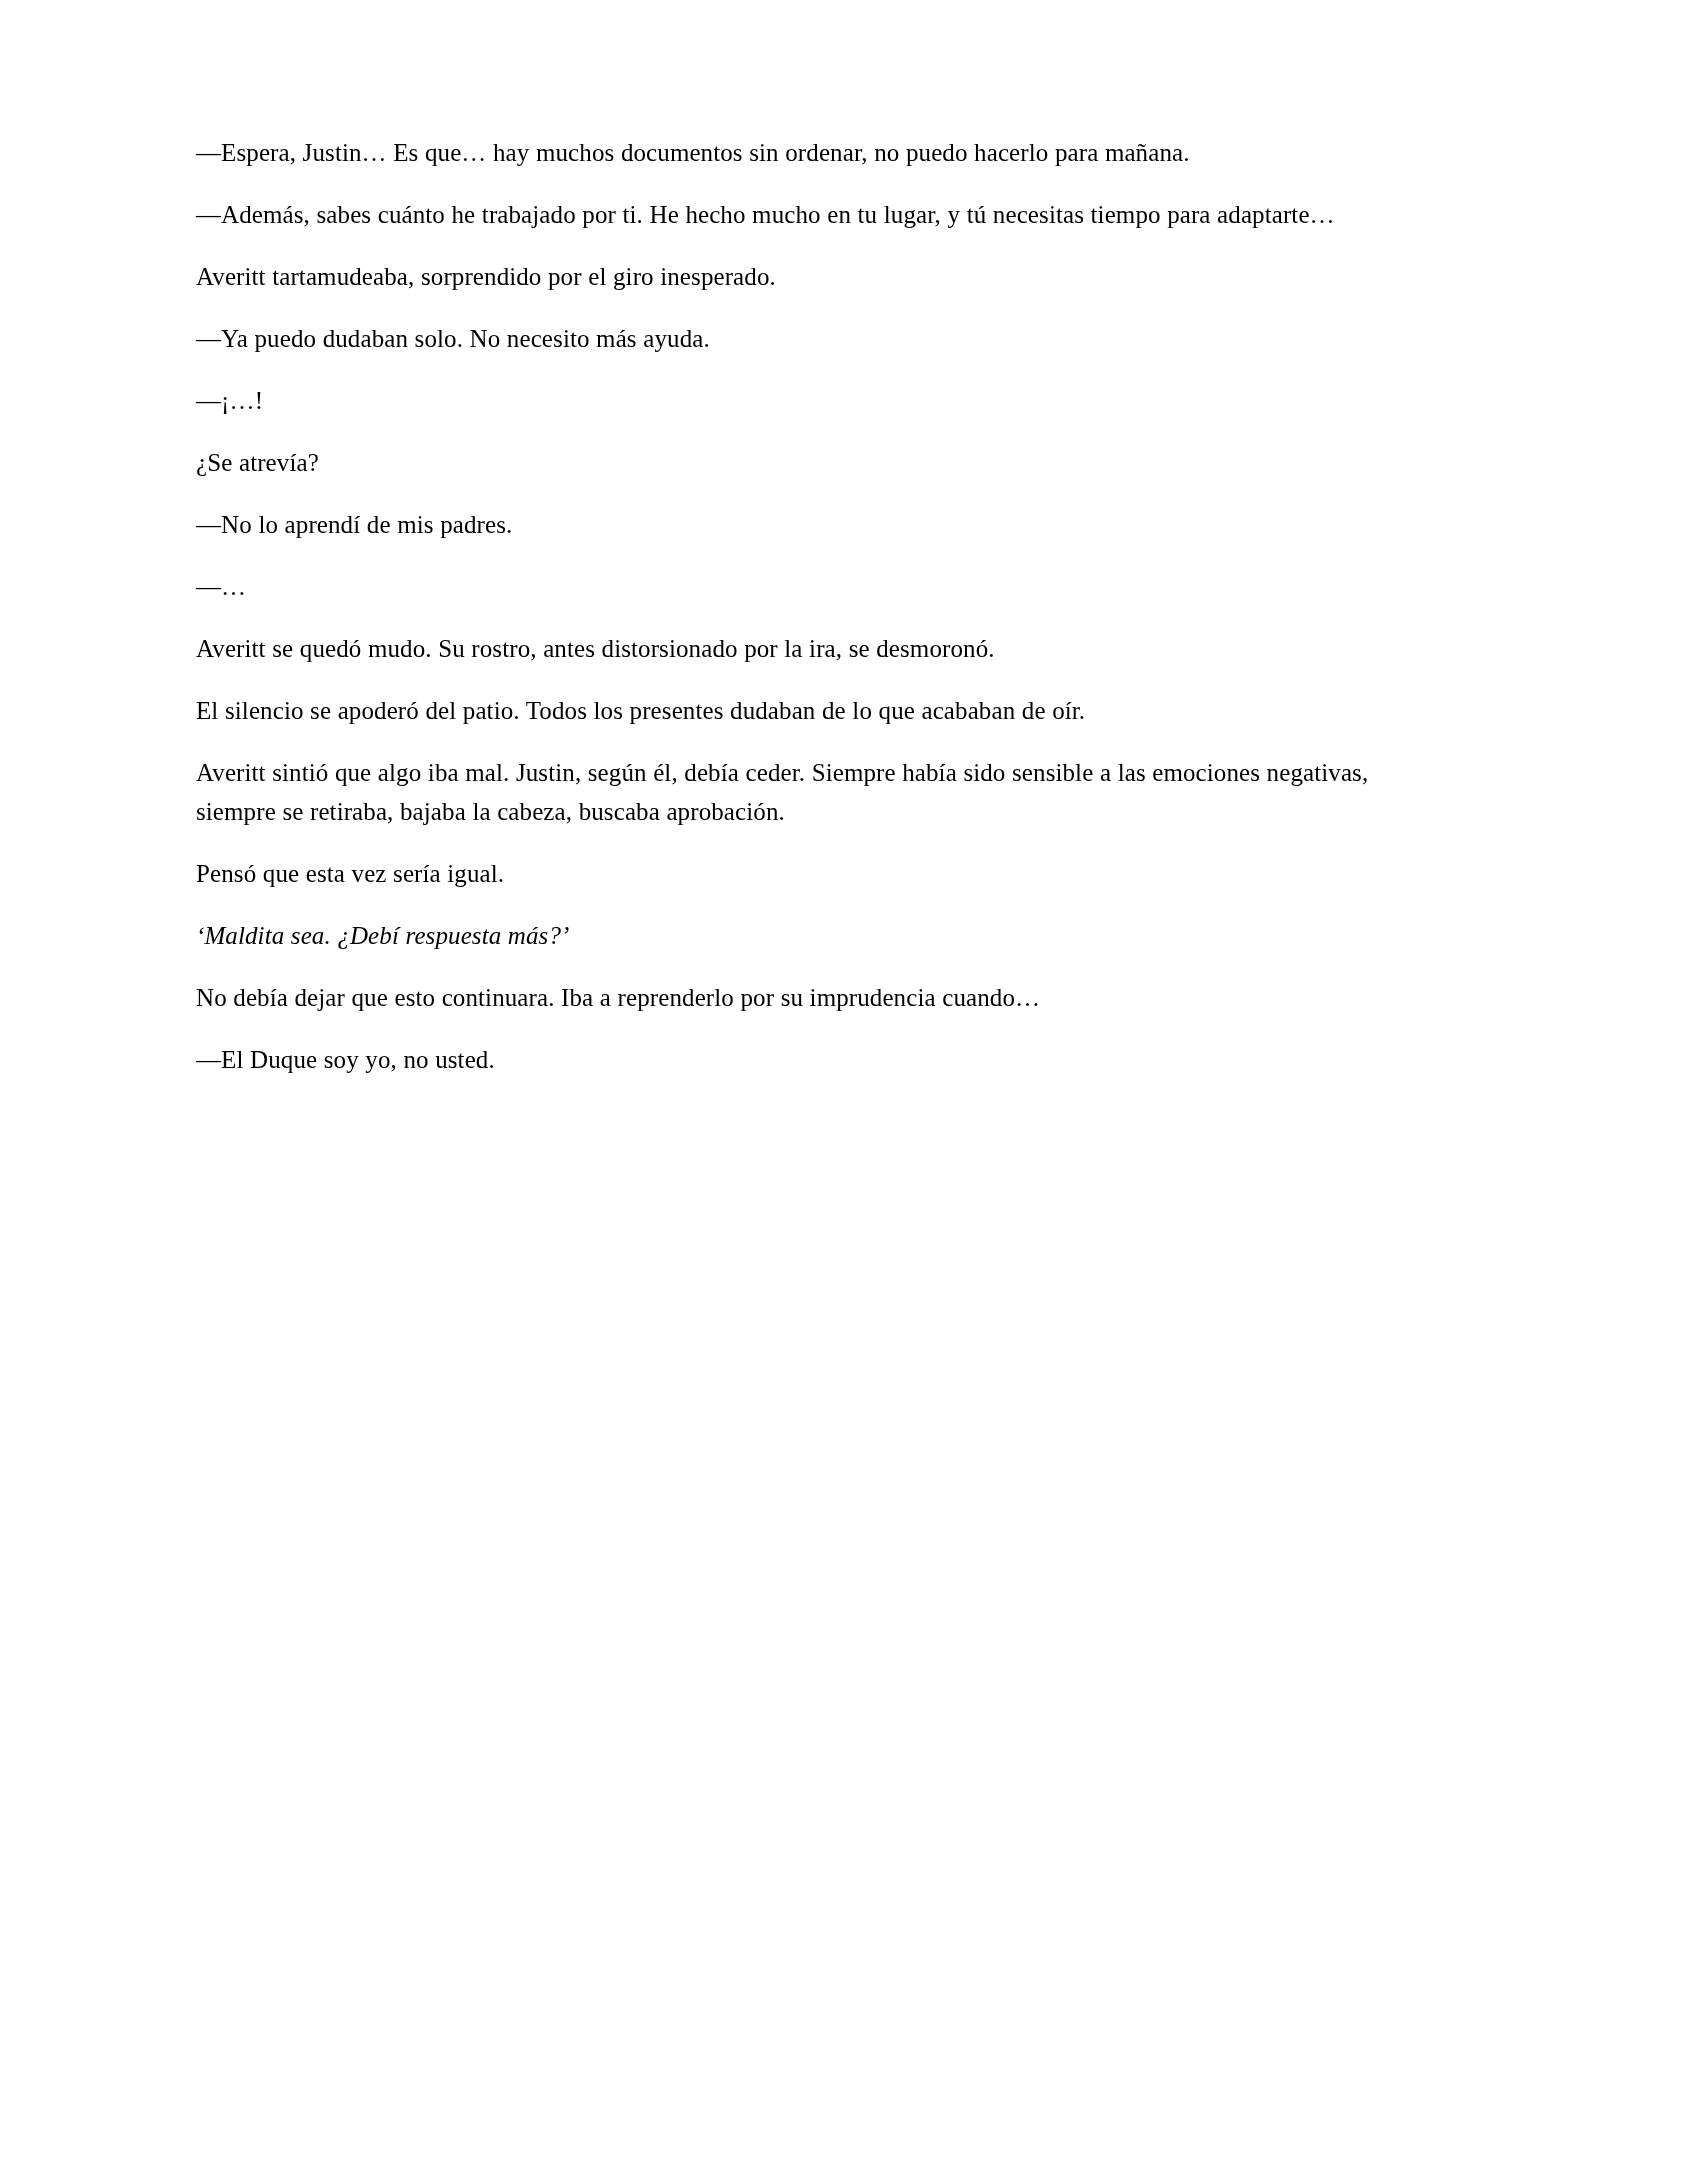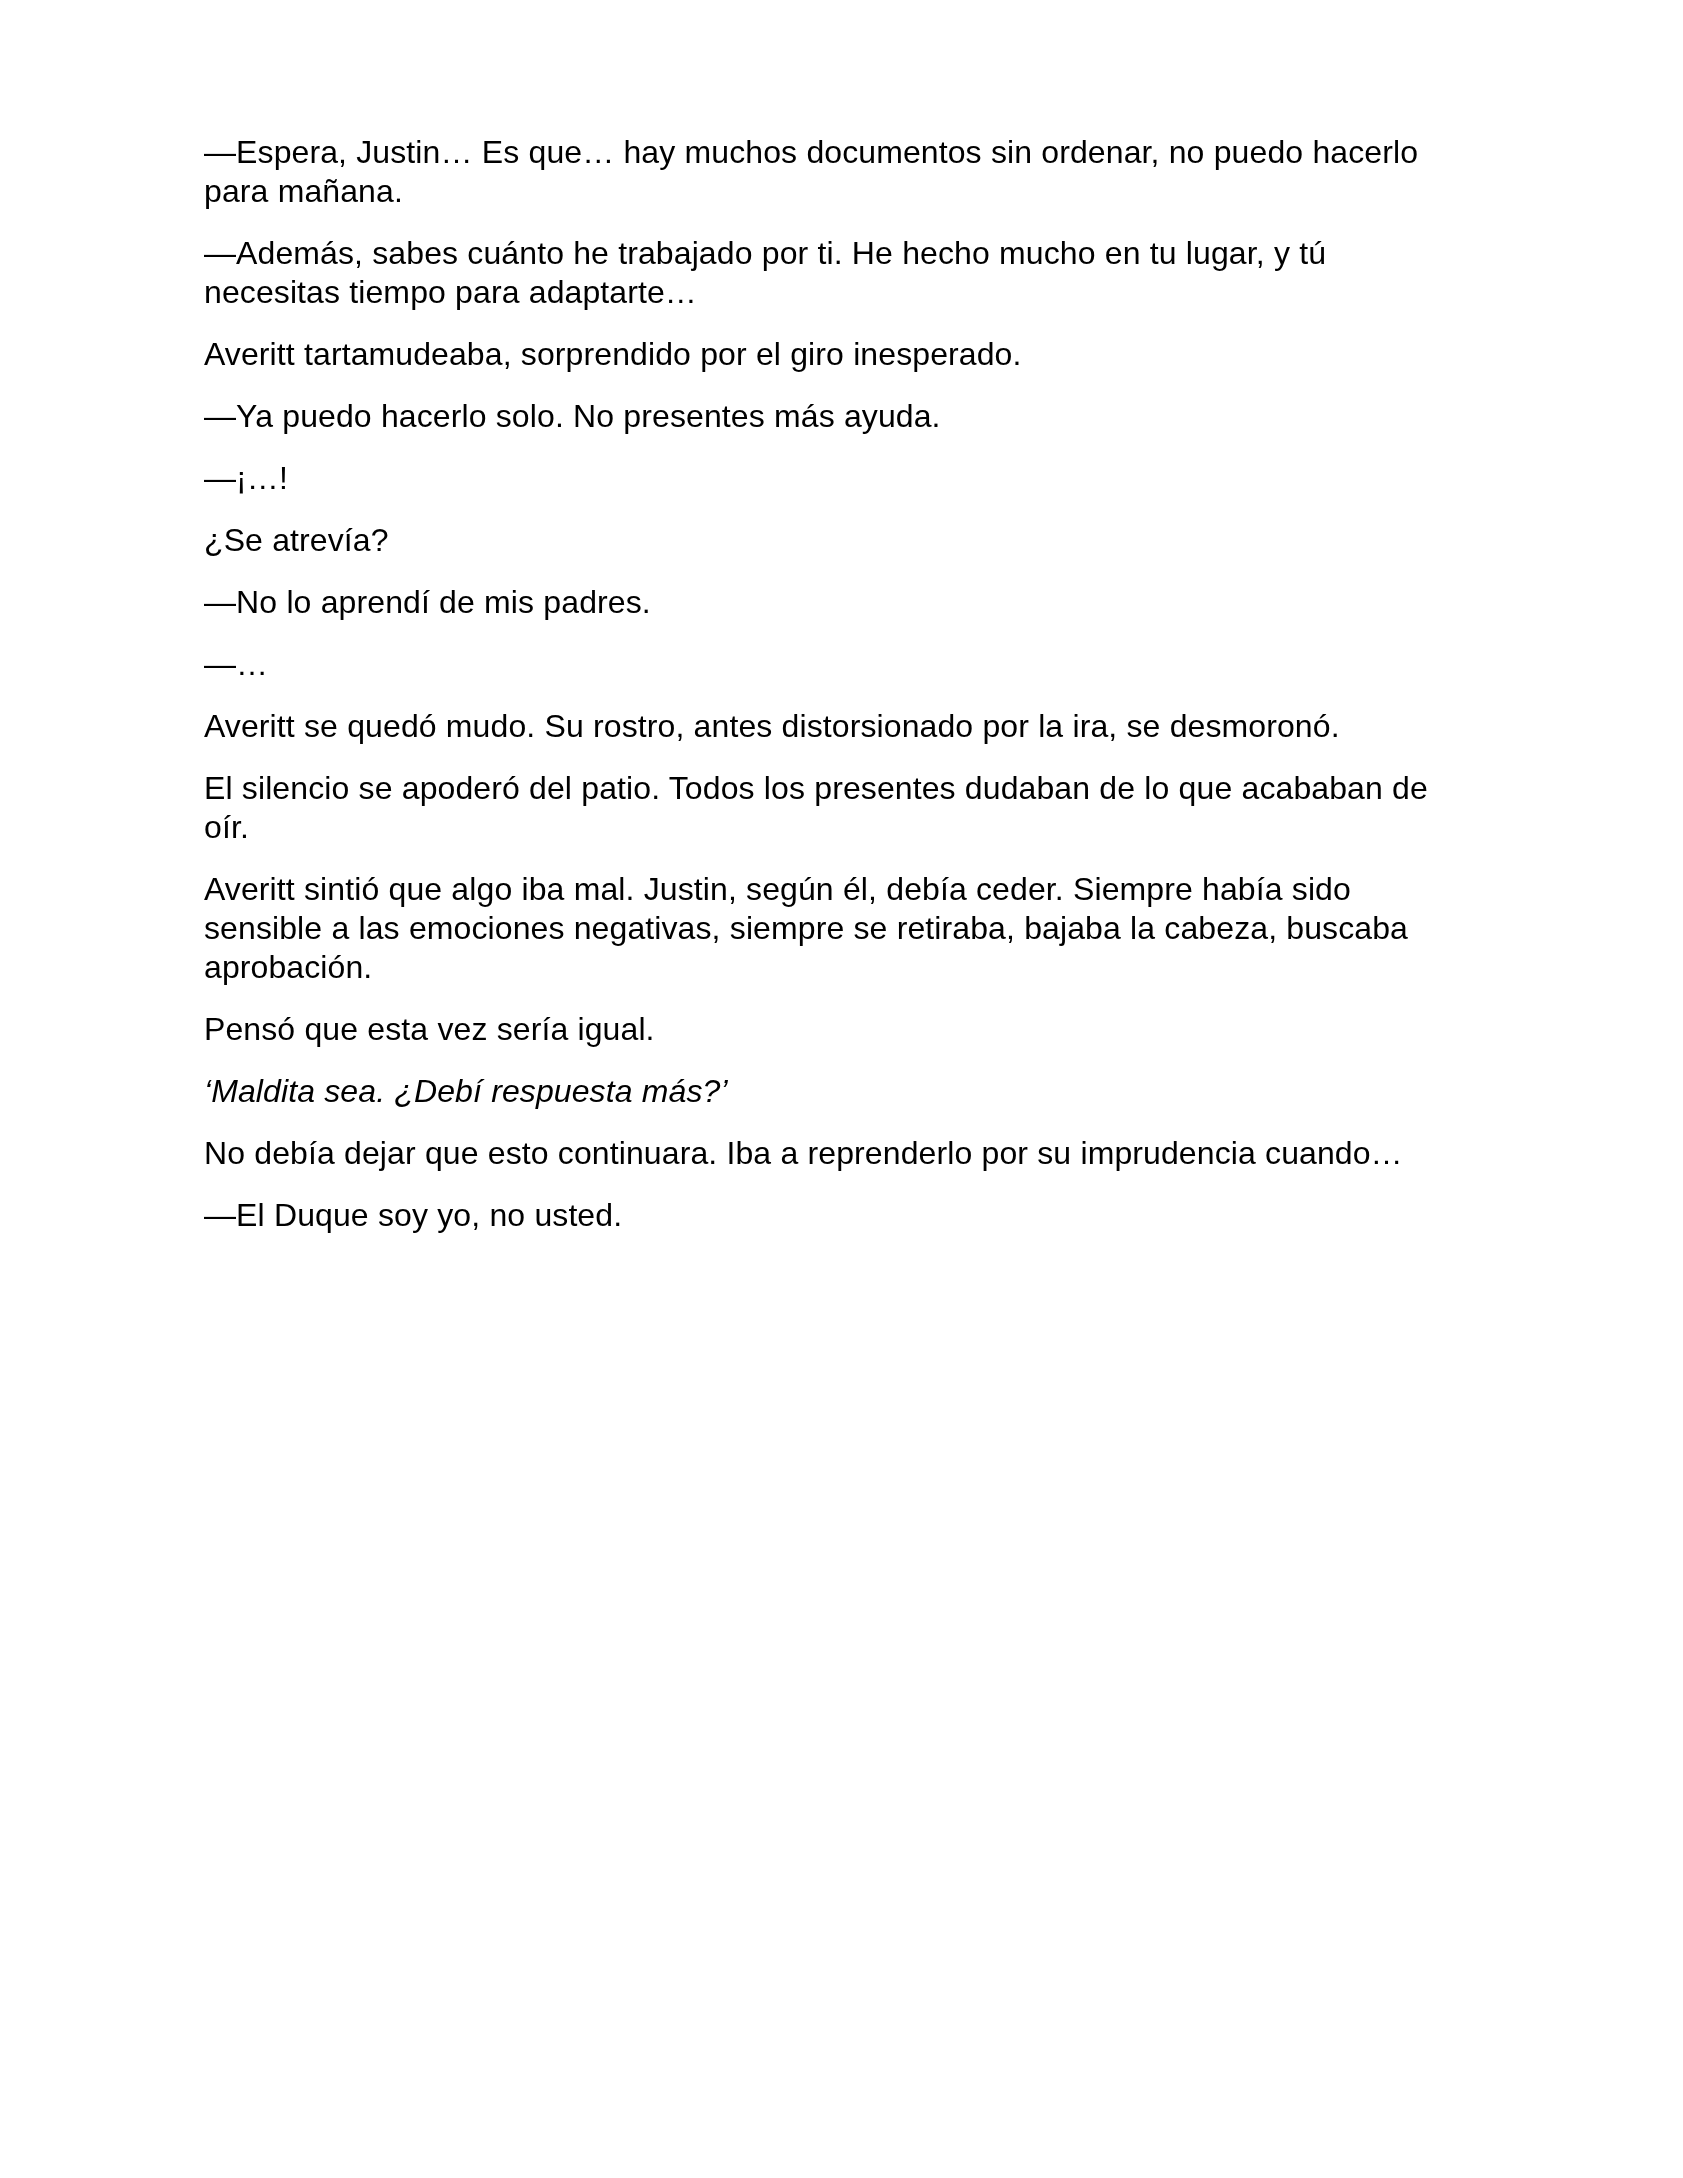--- a/index.html
+++ b/index.html
@@ -21,45 +21,46 @@
     overflow: hidden;
     box-sizing: border-box;
   }
   .content {
     position: absolute;
     left: 196px;
     top: 133px;
     width: 1251px;
   }
   .para {
-    font-size: 32px;
+    font-size: 25px;
     line-height: 39px;
-    margin: 0 0 23px 8px;
+    margin: 0 0 23px 0;
     text-align: left;
     color: #000000;
     letter-spacing: 0.1px;
     word-spacing: 0.2px;
+    font-family: Liberation Serif, serif;
   }
   .para.italic {
     font-style: italic;
   }
   .para.short {
     white-space: nowrap;
   }
 </style>
 </head>
 <body>
 
 <div class="page">
   <div class="content">
 
     <p class="para">—Espera, Justin… Es que… hay muchos documentos sin ordenar, no puedo hacerlo para mañana.</p>
     <p class="para">—Además, sabes cuánto he trabajado por ti. He hecho mucho en tu lugar, y tú necesitas tiempo para adaptarte…</p>
     <p class="para">Averitt tartamudeaba, sorprendido por el giro inesperado.</p>
-    <p class="para">—Ya puedo hacerlo solo. No presentes más ayuda.</p>
+    <p class="para">—Ya puedo dudaban solo. No necesito más ayuda.</p>
     <p class="para short">—¡…!</p>
     <p class="para short">¿Se atrevía?</p>
     <p class="para">—No lo aprendí de mis padres.</p>
     <p class="para short">—…</p>
     <p class="para">Averitt se quedó mudo. Su rostro, antes distorsionado por la ira, se desmoronó.</p>
     <p class="para">El silencio se apoderó del patio. Todos los presentes dudaban de lo que acababan de oír.</p>
     <p class="para">Averitt sintió que algo iba mal. Justin, según él, debía ceder. Siempre había sido sensible a las emociones negativas, siempre se retiraba, bajaba la cabeza, buscaba aprobación.</p>
     <p class="para">Pensó que esta vez sería igual.</p>
     <p class="para italic">‘Maldita sea. ¿Debí respuesta más?’</p>
     <p class="para">No debía dejar que esto continuara. Iba a reprenderlo por su imprudencia cuando…</p>

